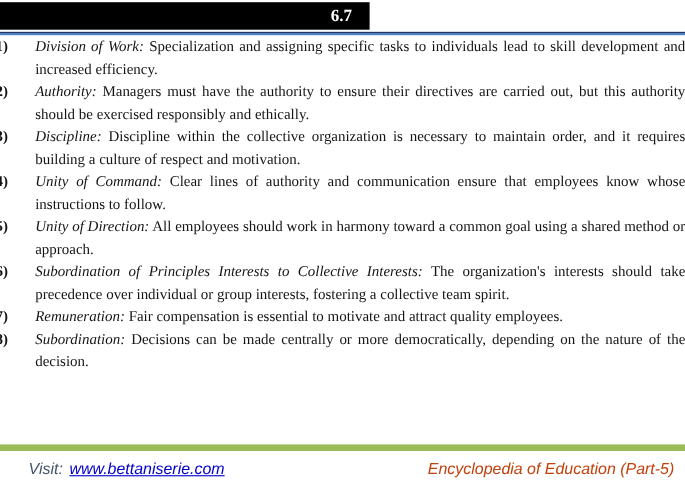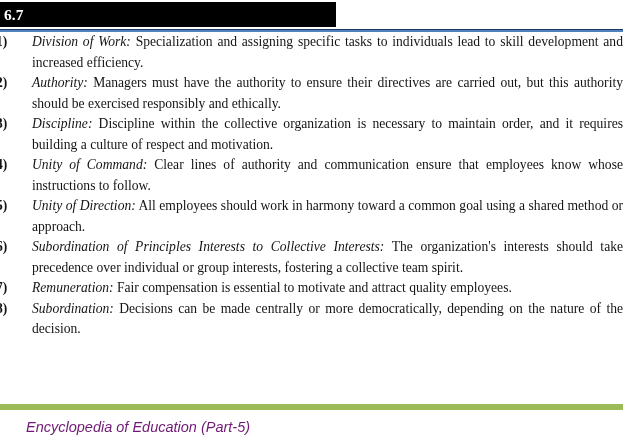--- a/index.html
+++ b/index.html
@@ -19,20 +19,21 @@
     width: 336px;
     height: 25px;
     background: #000000;
     color: #ffffff;
     display: flex;
     align-items: center;
     font-weight: bold;
     font-size: 15.5px;
     padding-left: 4px;
     box-sizing: border-box;
+    justify-content: flex-end;
   }
   .title-bar .sec-num { margin-right: 16px; }
   .rule-blue {
     margin-top: 2px;
     height: 2px;
     border-top: 1px solid #1F3864;
     background: #4F81BD;
   }
 
   
@@ -81,21 +82,21 @@
     font-style: italic;
     font-size: 14.5px;
   }
   .visit-wrap { color: #44546A; }
   .visit-link {
     color: #0000CC;
     text-decoration: underline;
     margin-left: 6px;
     cursor: pointer;
   }
-  .publication { color: #701a75; }
+  .publication { color: #c2410c; }
 </style>
 </head>
 <body>
 
 <div class="page">
 
   <div class="title-bar">
     <span class="sec-num">6.7</span>
   </div>
   <div class="rule-blue"></div>
@@ -140,17 +141,20 @@
     <li class="principle">
       <span class="num">8)</span>
       <span class="term">Subordination:</span>
       <span>Decisions can be made centrally or more democratically, depending on the nature of the decision.</span>
     </li>
   </ol>
 
   <div class="footer">
     <div class="rule-green"></div>
     <div class="footer-row">
+      <span class="visit-wrap">
+        <span>Visit:</span><a class="visit-link">www.bettaniserie.com</a>
+      </span>
       <span class="publication">Encyclopedia of Education (Part-5)</span>
     </div>
   </div>
 
 </div>
 
 </body></html>

